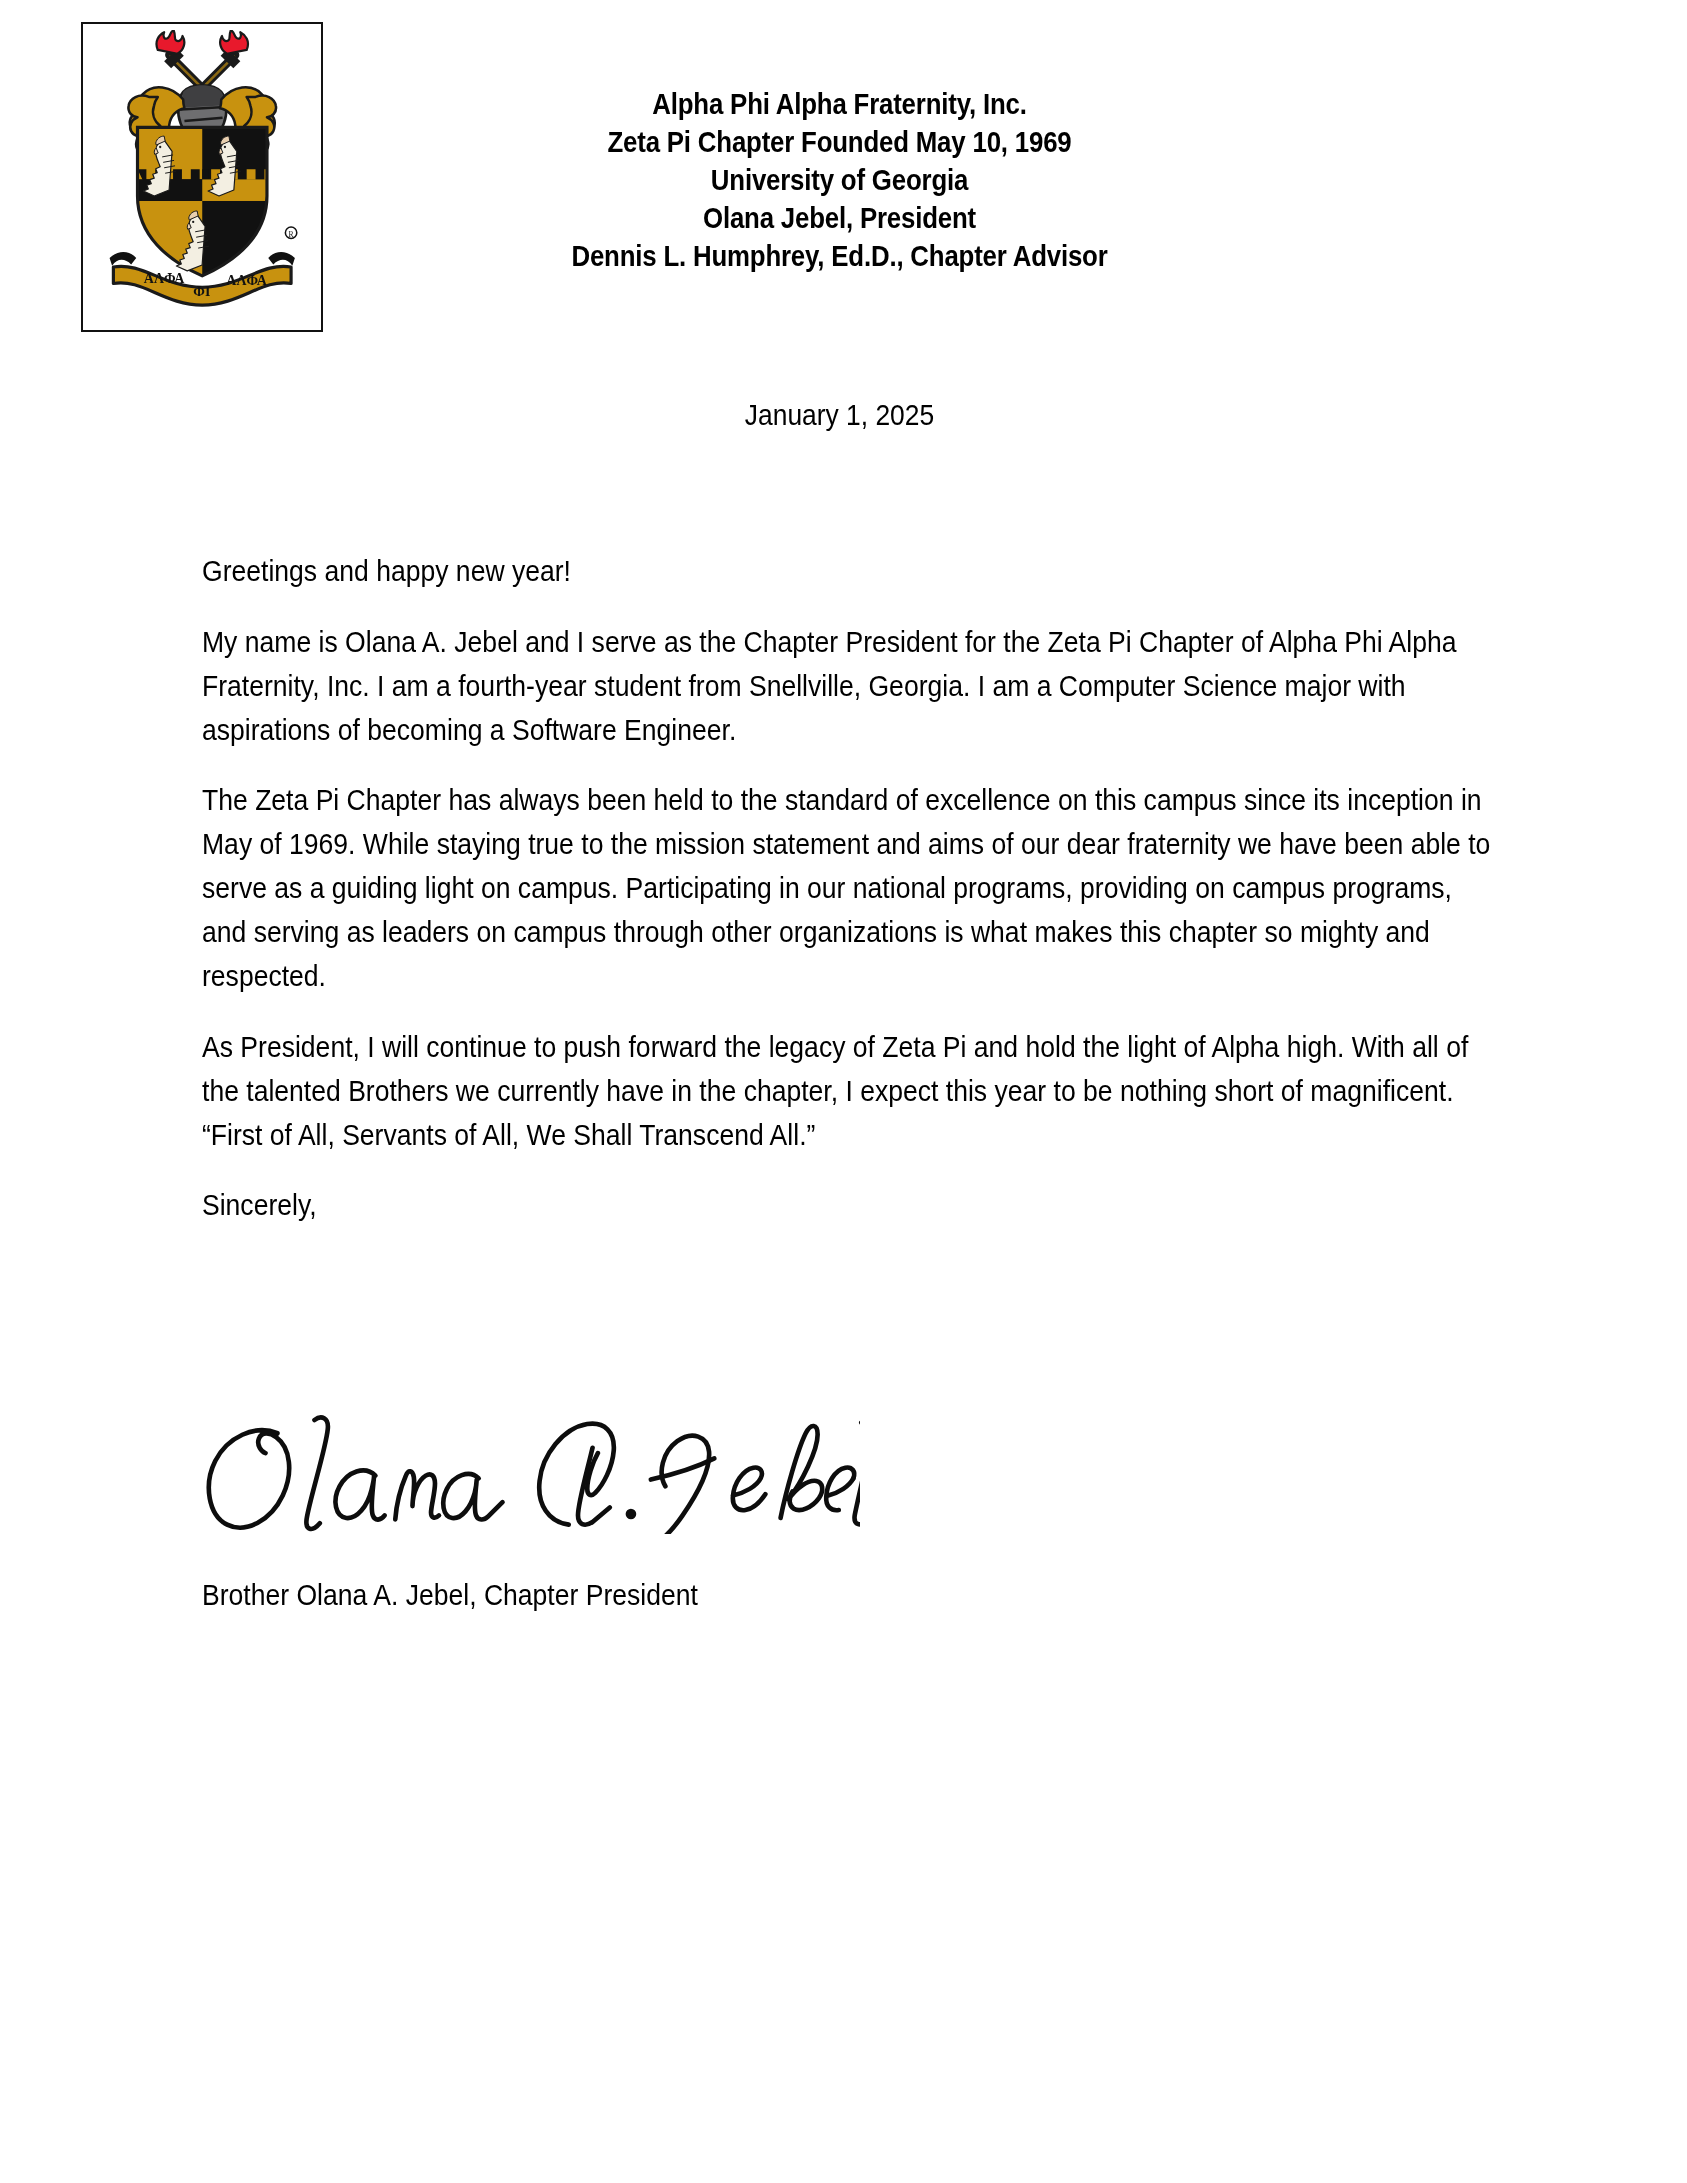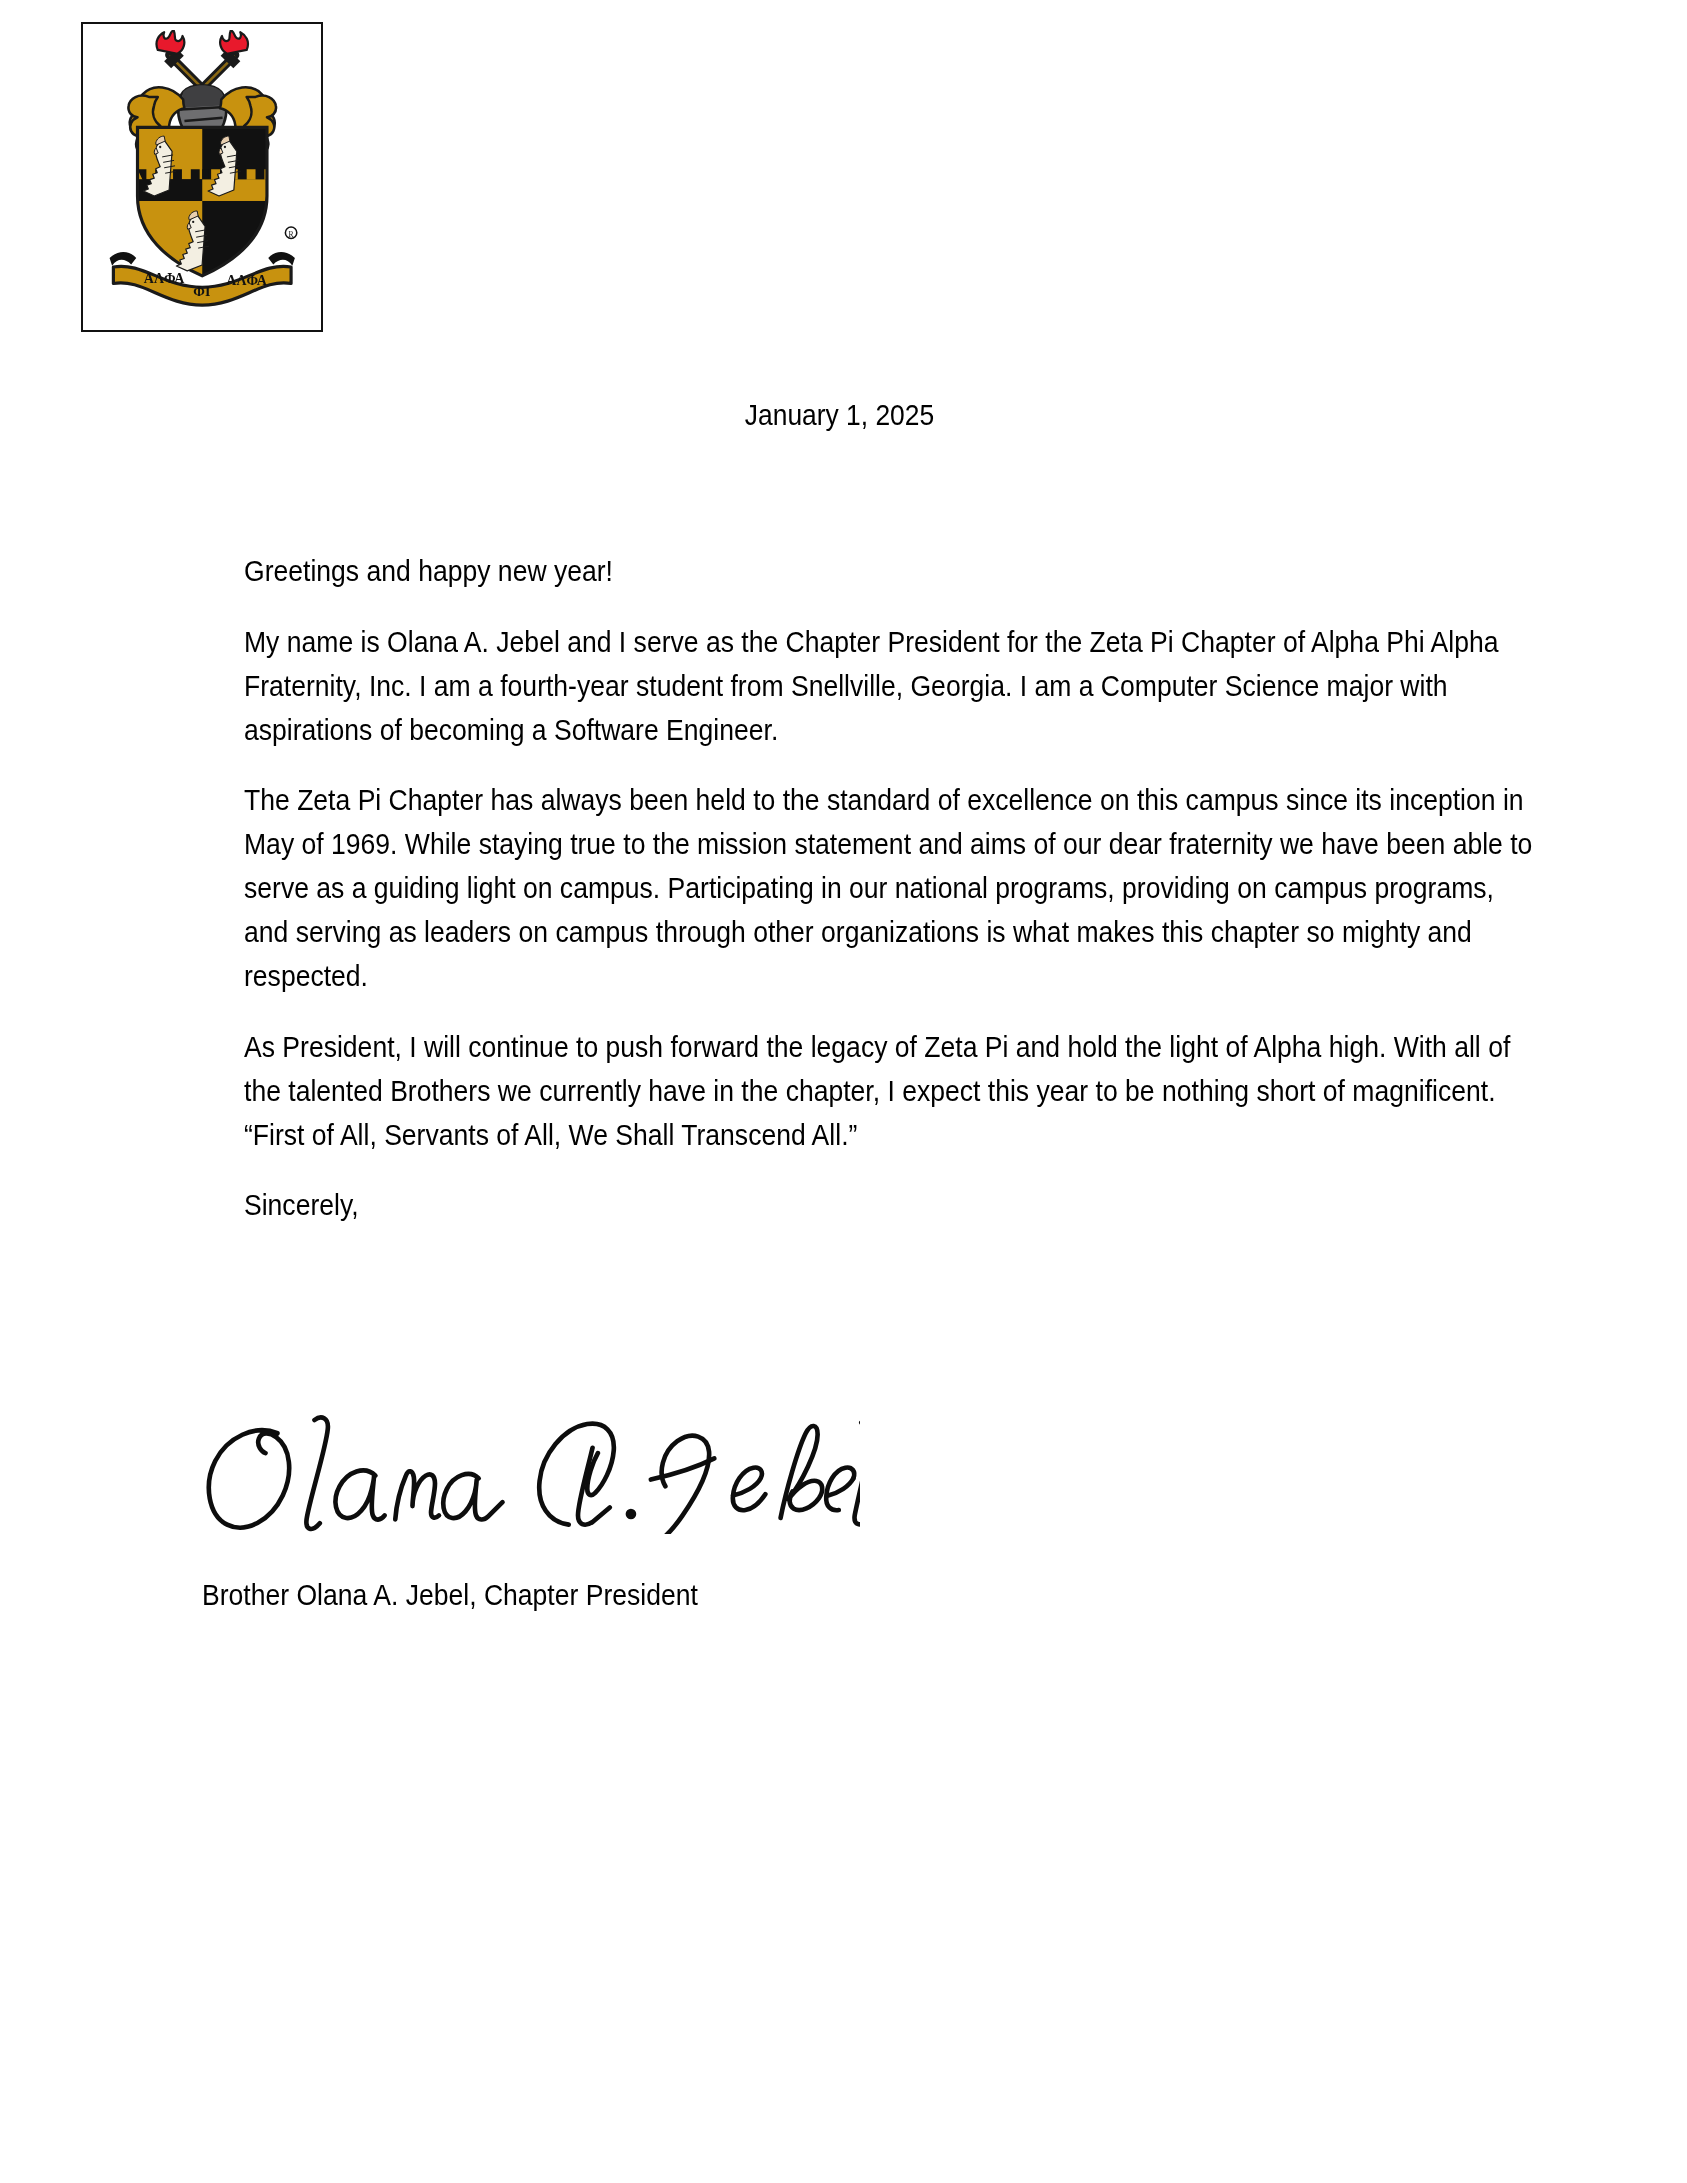--- a/index.html
+++ b/index.html
@@ -77,21 +77,20 @@
     transform: scaleX(0.88);
     transform-origin: center center;
   }
 
   
   .letter-body {
     position: absolute;
     left: 202px;
     top: 549px;
     width: 1297px;
-    margin-left: 42px;
   }
   .para {
     font-family: "Liberation Sans Narrow", "Liberation Sans", sans-serif;
     font-size: 30px;
     line-height: 44px;
     color: #000000;
     margin: 0 0 26.5px 0;
     text-align: left;
     transform: scaleX(0.885);
     transform-origin: left center;
@@ -215,20 +214,27 @@
         </g>
 
         <g>
           <circle cx="320" cy="318" r="9" fill="none" stroke="#111111" stroke-width="2.4"></circle>
           <text x="320" y="324" text-anchor="middle" font-family="Liberation Serif, serif" font-size="12" fill="#111111">R</text>
         </g>
       </svg>
     </div>
   </div>
 
+  <div class="header-block">
+    <div class="header-line">Alpha Phi Alpha Fraternity, Inc.</div>
+    <div class="header-line">Zeta Pi Chapter Founded May 10, 1969</div>
+    <div class="header-line">University of Georgia</div>
+    <div class="header-line">Olana Jebel, President</div>
+    <div class="header-line">Dennis L. Humphrey, Ed.D., Chapter Advisor</div>
+  </div>
 </div>
 
 <div class="date-line">January 1, 2025</div>
 
 <div class="letter-body">
   <p class="para">Greetings and happy new year!</p>
   <p class="para">My name is Olana A. Jebel and I serve as the Chapter President for the Zeta Pi Chapter of Alpha Phi Alpha Fraternity, Inc. I am a fourth-year student from Snellville, Georgia.  I am a Computer Science major with aspirations of becoming a Software Engineer.</p>
   <p class="para">The Zeta Pi Chapter has always been held to the standard of excellence on this campus since its inception in May of 1969.  While staying true to the mission statement and aims of our dear fraternity we have been able to serve as a guiding light on campus. Participating in our national programs, providing on campus programs, and serving as leaders on campus through other organizations is what makes this chapter so mighty and respected.</p>
   <p class="para">As President, I will continue to push forward the legacy of Zeta Pi and hold the light of Alpha high. With all of the talented Brothers we currently have in the chapter, I expect this year to be nothing short of magnificent. “First of All, Servants of All, We Shall Transcend All.”</p>
   <p class="para signoff">Sincerely,</p>

